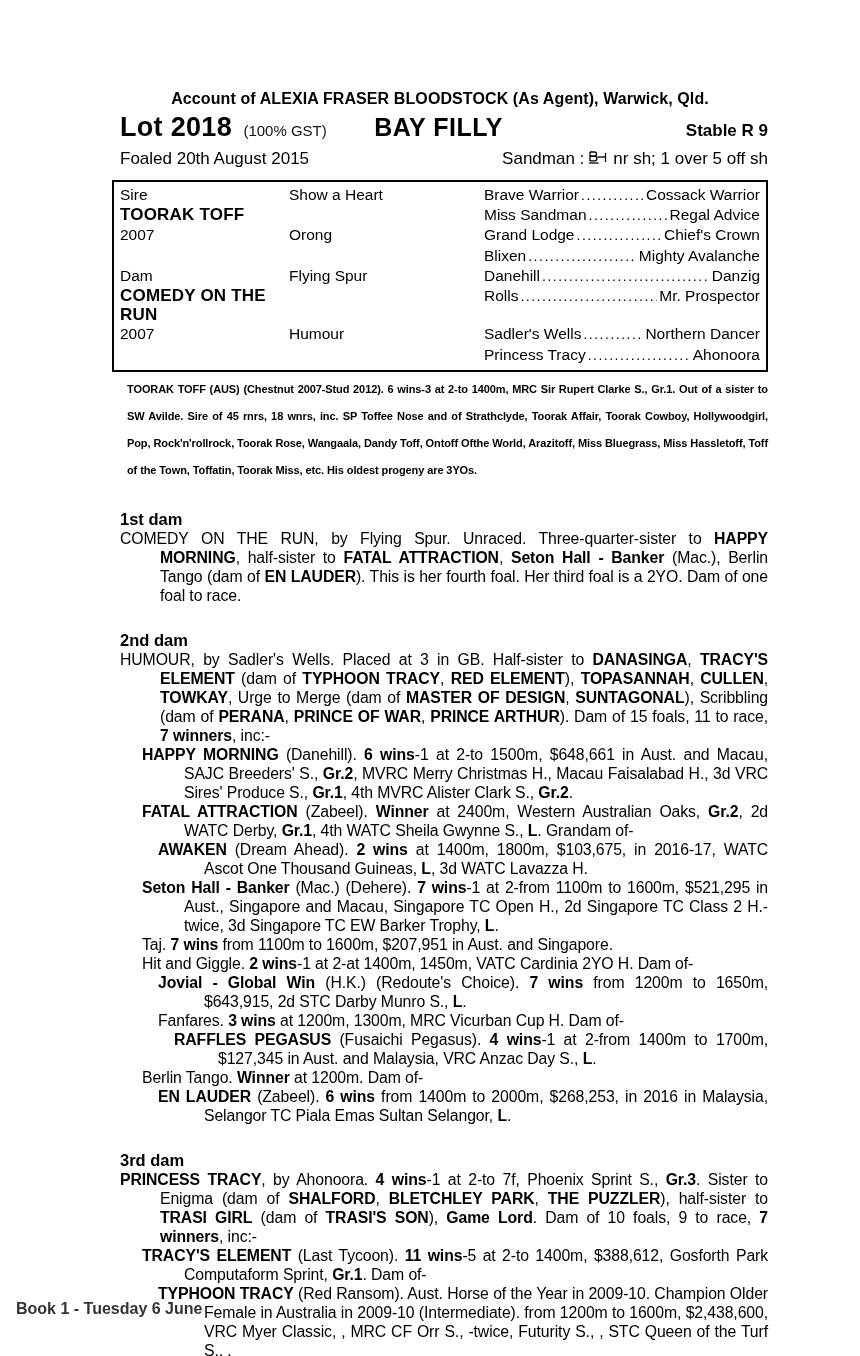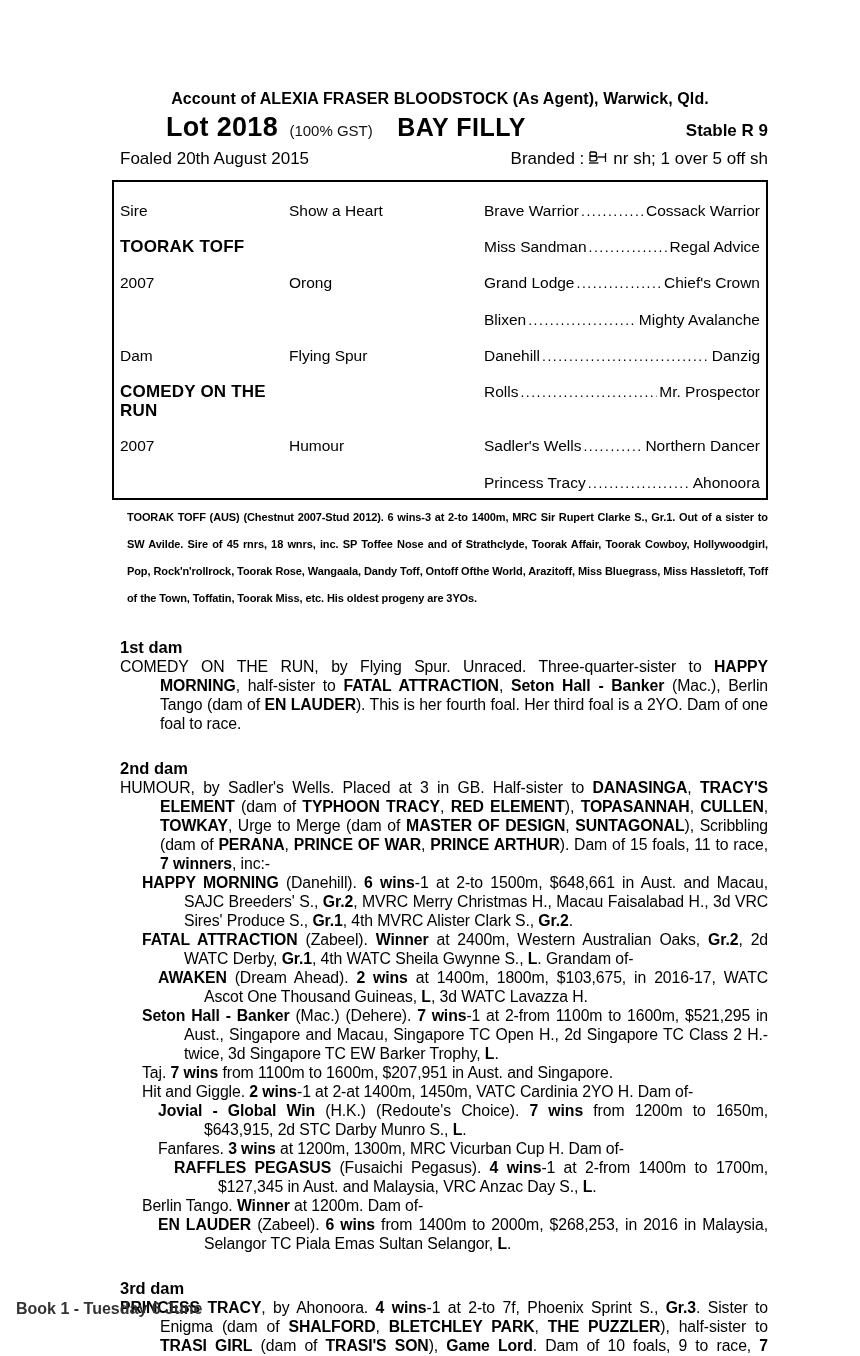--- a/index.html
+++ b/index.html
@@ -4,32 +4,32 @@
 <style>
   html,body{margin:0;padding:0;}
   body{
     width:860px;height:1356px;position:relative;overflow:hidden;
     background:#ffffff;color:#000;
     font-family:"Liberation Sans","DejaVu Sans",sans-serif;
     -webkit-font-smoothing:antialiased;
   }
   .page{position:absolute;left:112px;top:90px;width:656px;}
   .account{font-weight:bold;font-size:16px;text-align:center;letter-spacing:.1px;}
-  .lot-line{display:flex;align-items:baseline;margin-top:4px;margin-left:46px;}
+  .lot-line{display:flex;align-items:baseline;margin-top:4px;}
   .lot-left{flex:1;padding-left:8px;white-space:nowrap;}
   .lot-no{font-weight:bold;font-size:27px;letter-spacing:.3px;}
   .gst{font-size:15px;margin-left:7px;color:#111;}
   .horse-type{font-weight:bold;font-size:25px;letter-spacing:.5px;transform:translateX(10px);}
   .stable{flex:1;text-align:right;font-weight:bold;font-size:17px;padding-left:31px;}
   .foal-line{display:flex;justify-content:space-between;align-items:baseline;margin-top:6px;font-size:17px;}
   .foal-line .left{padding-left:8px;}
   .branded{display:inline-flex;align-items:baseline;gap:4px;}
   .brand-svg{position:relative;top:1px;}
   .pedigree{border:2px solid #000;margin-top:11px;padding:3px 6px 5px 6px;}
-  .prow{display:flex;align-items:baseline;line-height:19.2px;font-size:15.5px;margin-top:16px;}
+  .prow{display:flex;align-items:baseline;line-height:19.2px;font-size:15.5px;}
   .pc1{width:169px;flex:none;}
   .pc1.big{font-weight:bold;font-size:17px;letter-spacing:.2px;}
   .pc2{width:195px;flex:none;}
   .pc3{flex:1;display:flex;align-items:baseline;min-width:0;}
   .leader{flex:1;overflow:hidden;white-space:nowrap;margin:0 2px;min-width:8px;}
   .leader::after{content:"..........................................................................................";letter-spacing:1.5px;font-size:14px;}
   .rn{flex:none;}
   .blurb{font-weight:bold;text-align:justify;font-size:11px;line-height:27px;margin:4px 0 0 15px;letter-spacing:-.1px;}
   .sec-heading{font-weight:bold;font-size:16.5px;margin:26px 0 0 8px;}
   p.para{margin:0;text-align:justify;font-size:15.8px;line-height:19px;letter-spacing:-.1px;}
@@ -52,21 +52,21 @@
       <span class="lot-no">Lot 2018</span>
       <span class="gst">(100% GST)</span>
     </div>
     <div class="horse-type">BAY FILLY</div>
     <div class="stable">Stable R 9</div>
   </div>
 
   <div class="foal-line">
     <span class="left">Foaled 20th August 2015</span>
     <span class="branded">
-      <span>Branded :</span>
+      <span>Sandman :</span>
       <svg class="brand-svg" width="21" height="14" viewBox="0 0 21 14" aria-hidden="true">
         <g fill="none" stroke="#000" stroke-width="1.3">
           <path d="M2 1 V10"></path>
           <path d="M2 1 h4.4 a2.1 2.1 0 0 1 0 4.2 H2"></path>
           <path d="M2 5.2 h4.6 a2.3 2.3 0 0 1 0 4.6 H2"></path>
           <path d="M1 12 H10.5"></path>
           <path d="M9.5 6 H17.5"></path>
           <path d="M17.5 2 V11"></path>
         </g>
       </svg>

